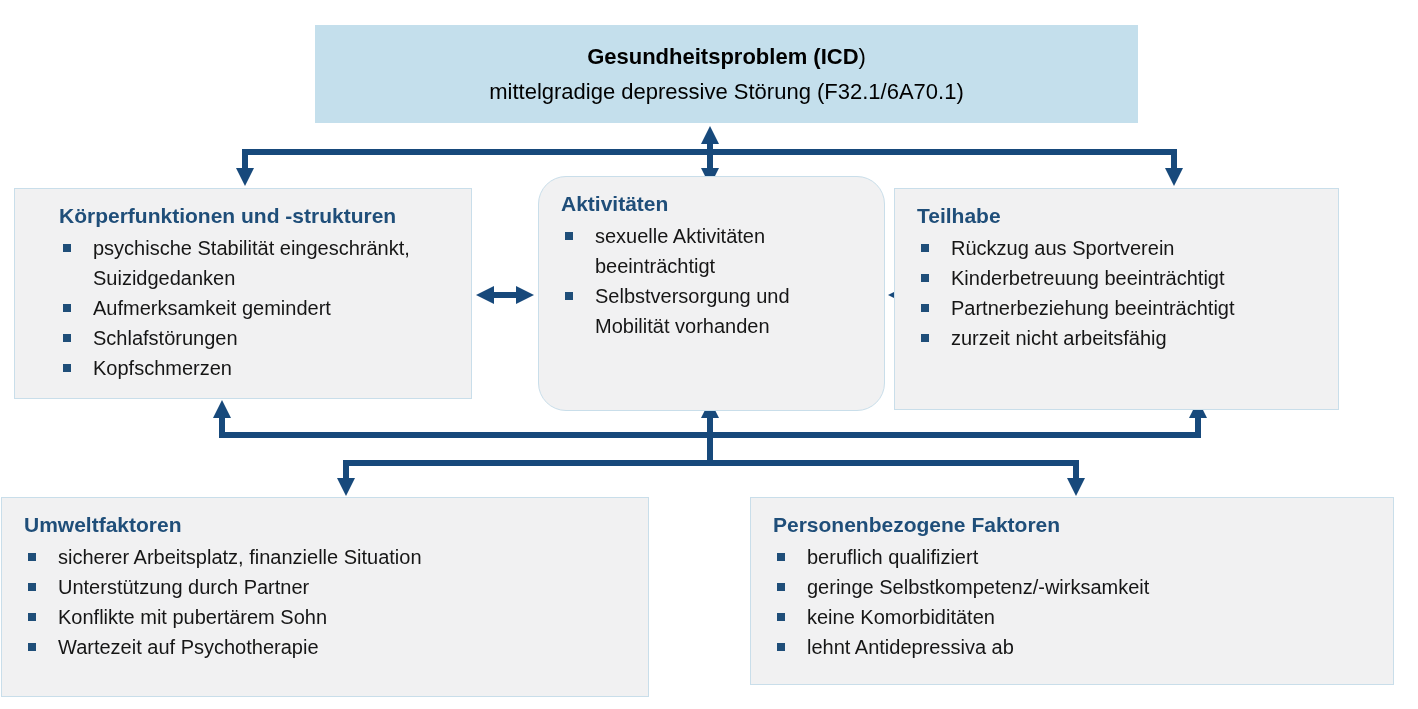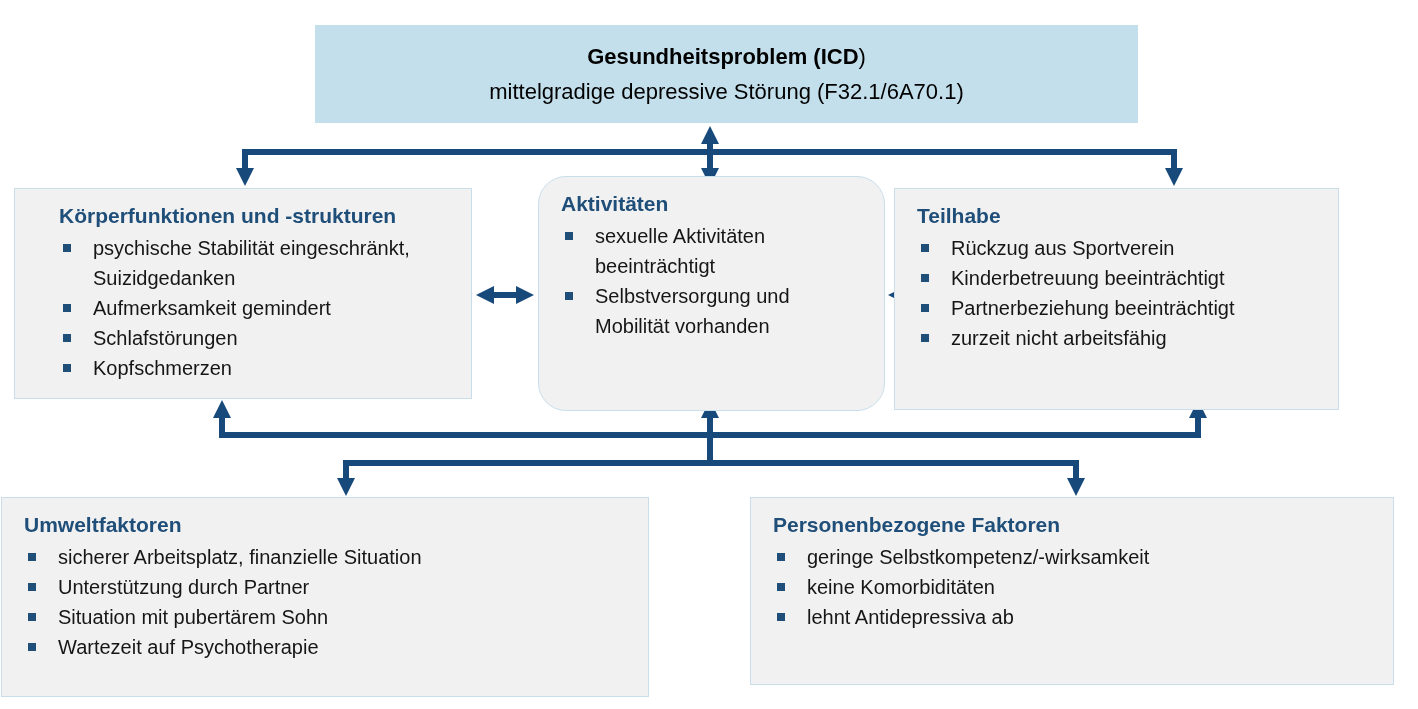--- a/index.html
+++ b/index.html
@@ -175,34 +175,38 @@
       <li>
           <span class="sq"></span>
           <span class="txt">sicherer Arbeitsplatz, finanzielle Situation</span>
         </li>
       <li>
           <span class="sq"></span>
           <span class="txt">Unterstützung durch Partner</span>
         </li>
       <li>
           <span class="sq"></span>
-          <span class="txt">Situation mit pubertärem Sohn</span>
+          <span class="txt">Konflikte mit pubertärem Sohn</span>
         </li>
       <li>
           <span class="sq"></span>
           <span class="txt">Wartezeit auf Psychotherapie</span>
         </li>
     </ul>
   </div>
 
   <div class="box gray-box box-pers">
     <h2>Personenbezogene Faktoren</h2>
     <ul>
       <li>
           <span class="sq"></span>
+          <span class="txt">beruflich qualifiziert</span>
+        </li>
+      <li>
+          <span class="sq"></span>
           <span class="txt">geringe Selbstkompetenz/-wirksamkeit</span>
         </li>
       <li>
           <span class="sq"></span>
           <span class="txt">keine Komorbiditäten</span>
         </li>
       <li>
           <span class="sq"></span>
           <span class="txt">lehnt Antidepressiva ab</span>
         </li>

